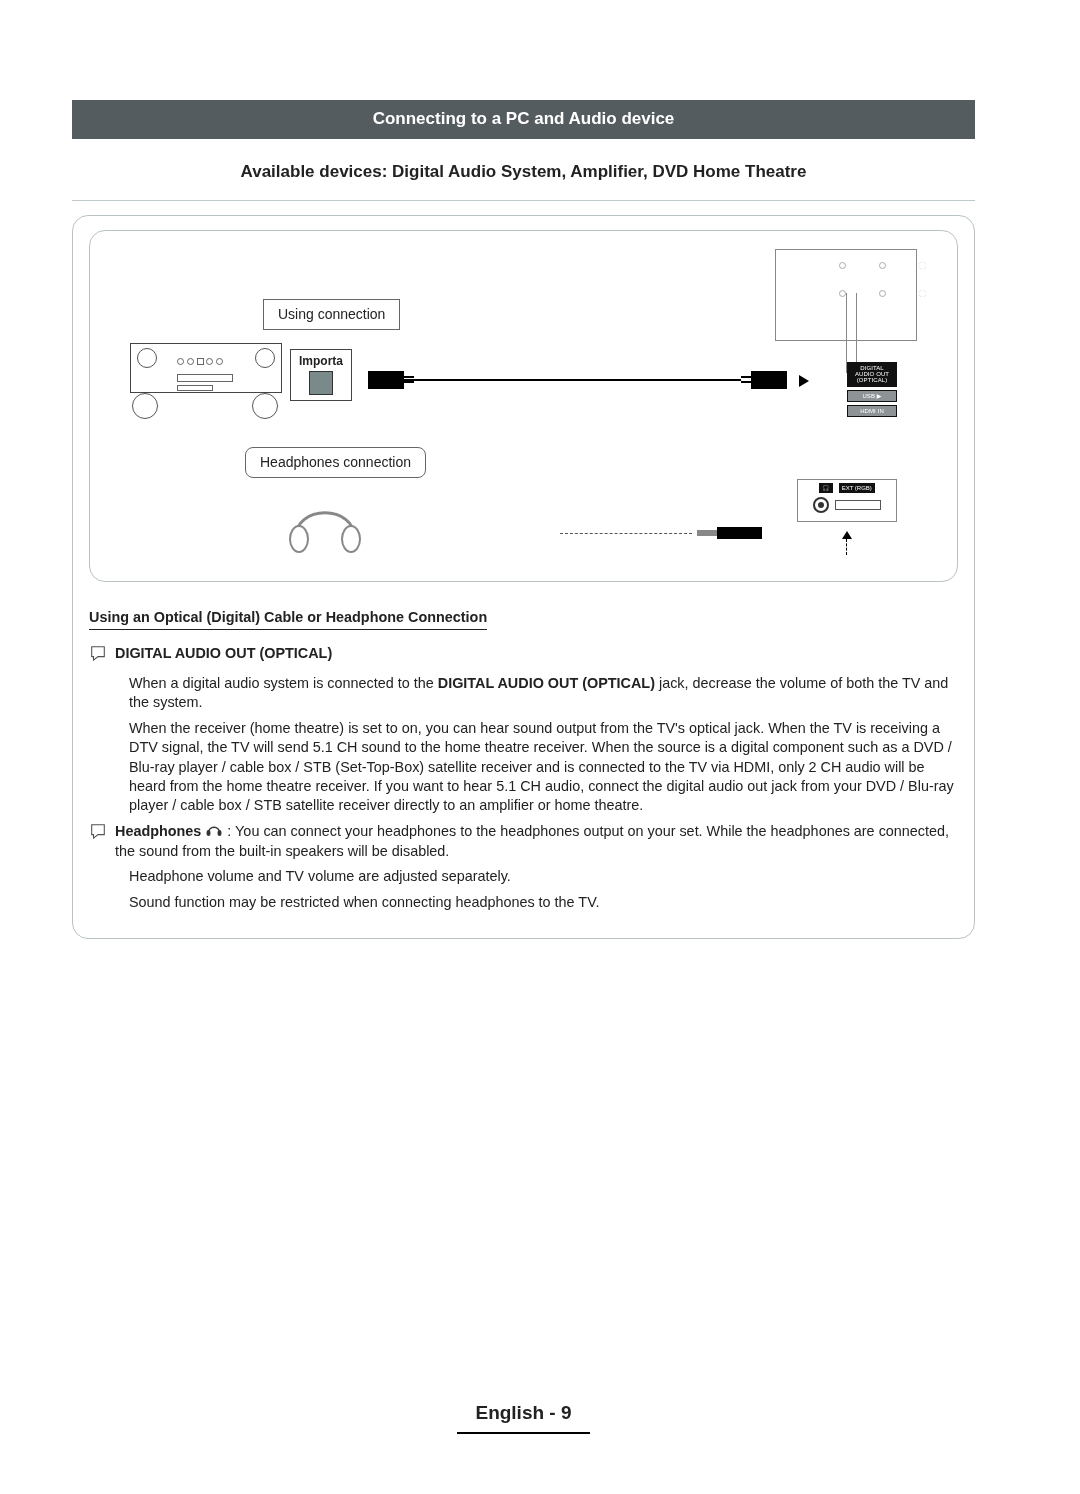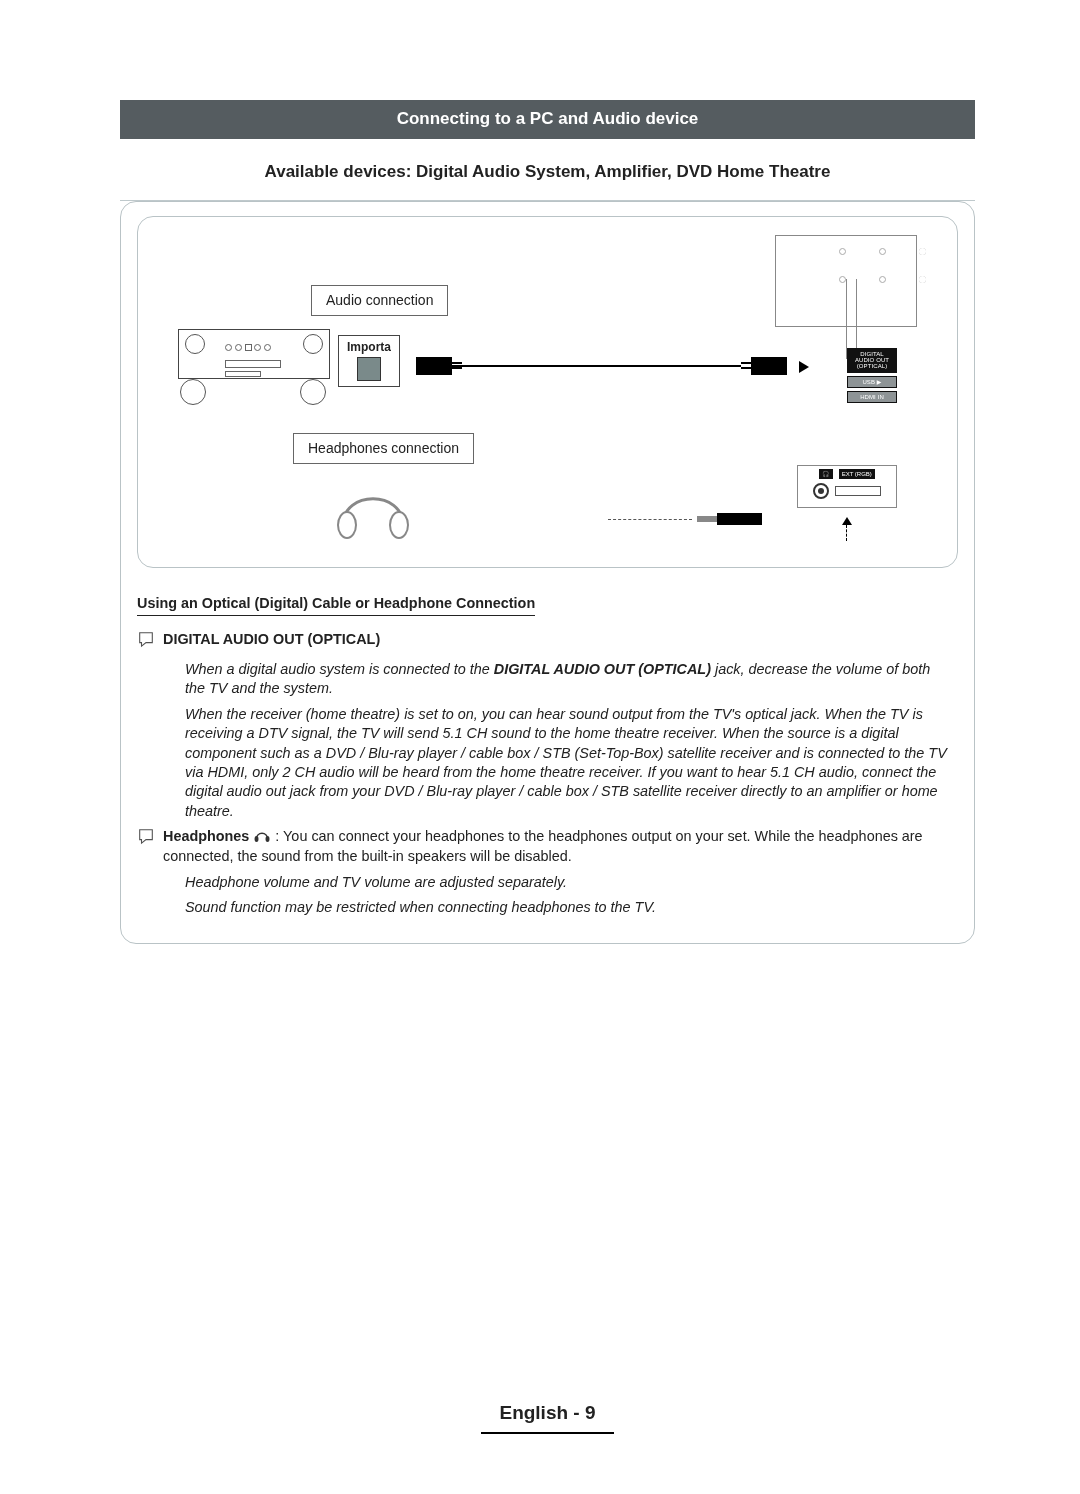--- a/index.html
+++ b/index.html
@@ -8,40 +8,41 @@
     background: #fff;
     font-family: Arial, Helvetica, sans-serif;
     color: #222;
     font-size: 15px;
     line-height: 1.35;
   }
   .page {
     width: 1080px;
     height: 1494px;
     box-sizing: border-box;
-    padding: 100px 105px 60px 120px;
+    padding: 100px 105px 60px 72px;
     position: relative;
     display: flex;
     flex-direction: column;
   }
   .section-title {
     background: #555c60;
     color: #fff;
     text-align: center;
     font-size: 17px;
     font-weight: 600;
     padding: 8px 0;
     margin-bottom: 22px;
   }
   .subtitle {
     font-weight: 700;
     font-size: 17px;
     text-align: center;
     padding-bottom: 16px;
     border-bottom: 1px solid #bfc9cc;
+    margin-bottom: 14px;
   }
   .outer-panel {
     border: 1px solid #b9c3c6;
     border-radius: 16px;
     padding: 14px 16px 20px 16px;
   }
   .diagram-panel {
     border: 1px solid #b9c3c6;
     border-radius: 16px;
     height: 350px;
@@ -234,21 +235,21 @@
     width: 18px;
     opacity: .85;
   }
   .note-head {
     font-weight: 700;
   }
   .hp-glyph {
     display:inline-block; width:18px; vertical-align:middle;
   }
   .indent-block { margin-left: 40px; }
-  .para { margin: 6px 8px; font-style: italic; }
+  .para { margin: 6px 0; }
 
   .strong { font-weight: 700; }
 
   .footer {
     margin-top: auto;
     text-align: center;
     padding-top: 30px;
   }
   .footer-txt {
     display:inline-block;
@@ -264,21 +265,21 @@
 <div class="page">
 
   <div class="section-title">Connecting to a PC and Audio device</div>
 
   <div class="subtitle">Available devices: Digital Audio System, Amplifier, DVD Home Theatre</div>
 
   <div class="outer-panel">
 
     <div class="diagram-panel">
 
-      <div class="label-box" style="left:173px; top:68px;">Audio connection</div>
+      <div class="label-box" style="left:173px; top:68px;">Using connection</div>
 
       <div class="tv">
         <span class="tv-dot2"></span>
           <span class="tv-dot3"></span>
       </div>
       <div class="tv-lead"></div>
       <div class="tv-lead2"></div>
 
       <div class="amp">
         <span class="cir c1"></span>
@@ -309,21 +310,21 @@
       </div>
 
       <div class="portstack">
         <div class="port" style="white-space:pre-line;">DIGITAL
 AUDIO OUT
 (OPTICAL)</div>
         <div class="port light">USB ▶</div>
         <div class="port light">HDMI IN</div>
       </div>
 
-      <div class="label-box" style="left:155px; top:216px;">Headphones connection</div>
+      <div class="label-box" style="left:155px; top:216px;border-radius:8px;">Headphones connection</div>
 
       <div class="headphones">
         <svg viewBox="0 0 80 66">
           <path d="M10 50 C10 15 70 15 70 50" fill="none" stroke="#888" stroke-width="3"></path>
           <ellipse cx="14" cy="50" rx="9" ry="13" fill="#fff" stroke="#888" stroke-width="2"></ellipse>
           <ellipse cx="66" cy="50" rx="9" ry="13" fill="#fff" stroke="#888" stroke-width="2"></ellipse>
         </svg>
       </div>
 
       <div class="portblock2">

